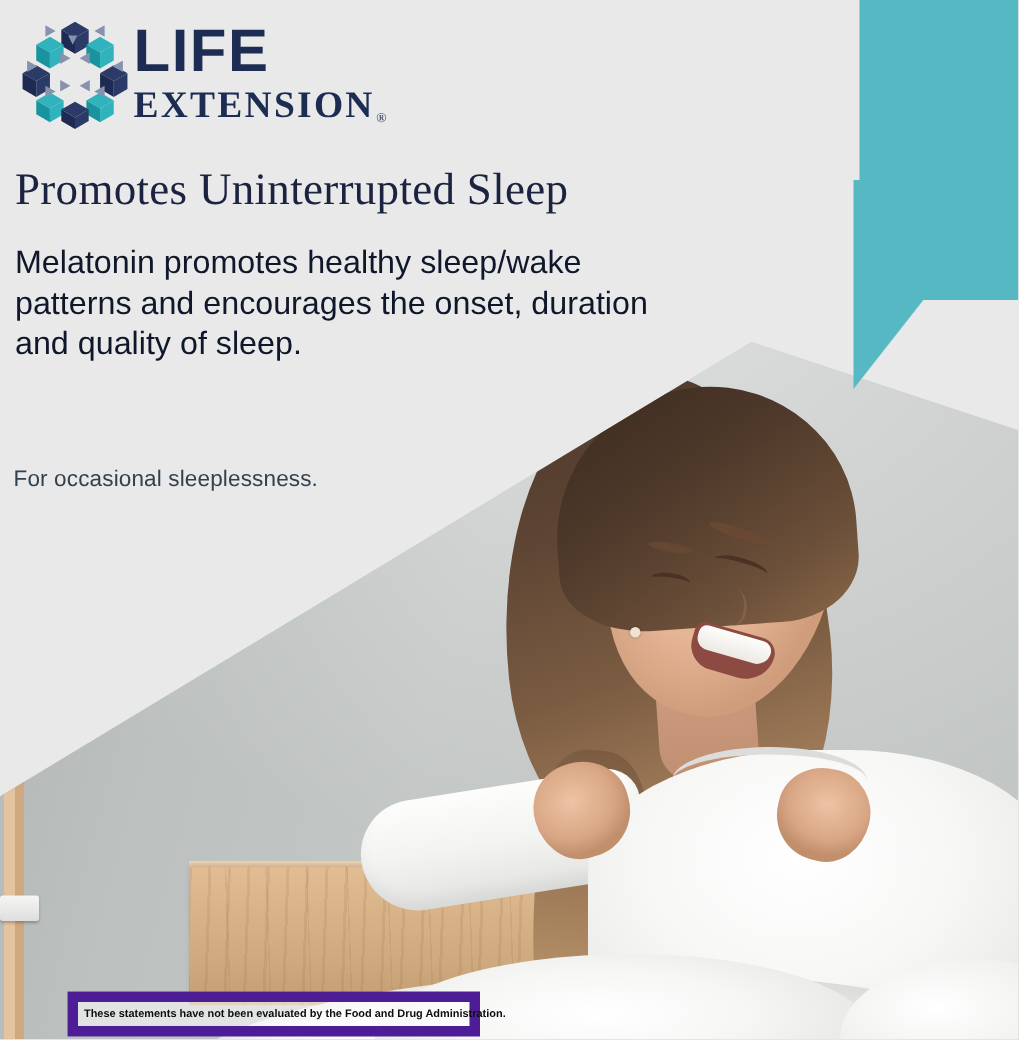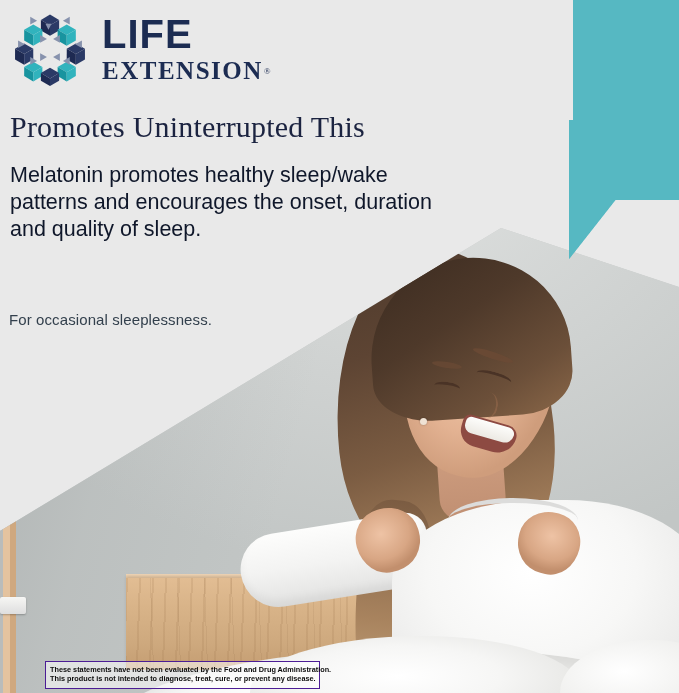--- a/index.html
+++ b/index.html
@@ -258,32 +258,32 @@
     background:radial-gradient(ellipse 38px 34px at 52% 38%, #eec3a5, #d8a684 70%, #c28f6d 100%);
     border-radius:50% 46% 44% 48% / 46% 48% 52% 50%;
     transform:rotate(14deg);
   }
 
   
   .content{ position:relative; z-index:5; }
 
   .logo-row{
     position:absolute; left:12px; top:10px;
-    display:flex; align-items:center; gap:14px;
+    display:flex; align-items:center; gap:1px;
   }
   .logo-mark{ width:76px; height:76px; display:block; }
   .logo-words{ display:flex; flex-direction:column; line-height:1; }
   .logo-life{
     font-family:"Liberation Sans", sans-serif;
     font-weight:bold;
     font-size:40px;
     letter-spacing:1px;
     color:#1c2c52;
   }
-  .logo-ext-row{ display:flex; align-items:center; }
+  .logo-ext-row{ display:flex; align-items:flex-end; }
   .logo-ext{
     font-family:"Liberation Serif", serif;
     font-weight:bold;
     font-size:25px;
     letter-spacing:1.5px;
     color:#1c2c52;
     margin-top:4px;
   }
   .logo-reg{
     font-family:"Liberation Serif", serif;
@@ -316,21 +316,21 @@
     font-family:"Liberation Sans", sans-serif;
     font-size:15px;
     color:#33404d;
     letter-spacing:.1px;
   }
 
   .disclaimer{
     position:absolute;
     left:45px; top:661px;
     width:275px;
-    border:1px solid #4c1d95;
+    border:7px solid #4c1d95;
     background:rgba(255,255,255,.55);
     padding:3px 4px 4px 4px;
     box-sizing:border-box;
     text-align:center;
     font-family:"Liberation Sans", sans-serif;
     font-size:7.3px;
     line-height:9.4px;
     color:#0d0d0d;
     font-weight:bold;
   }
@@ -449,25 +449,24 @@
       </svg>
       <div class="logo-words">
         <div class="logo-life">LIFE</div>
         <div class="logo-ext-row">
           <div class="logo-ext">EXTENSION</div>
           <div class="logo-reg">®</div>
         </div>
       </div>
     </div>
 
-    <div class="headline">Promotes Uninterrupted This</div>
+    <div class="headline">Promotes Uninterrupted Sleep</div>
 
     <div class="subcopy">Melatonin promotes healthy sleep/wake patterns and encourages the onset, duration and quality of sleep.</div>
 
     <div class="fineprint">For occasional sleeplessness.</div>
 
     <div class="disclaimer">
       <div>These statements have not been evaluated by the Food and Drug Administration.</div>
-      <div>This product is not intended to diagnose, treat, cure, or prevent any disease.</div>
     </div>
 
   </div>
 </div>
 
 </body></html>

